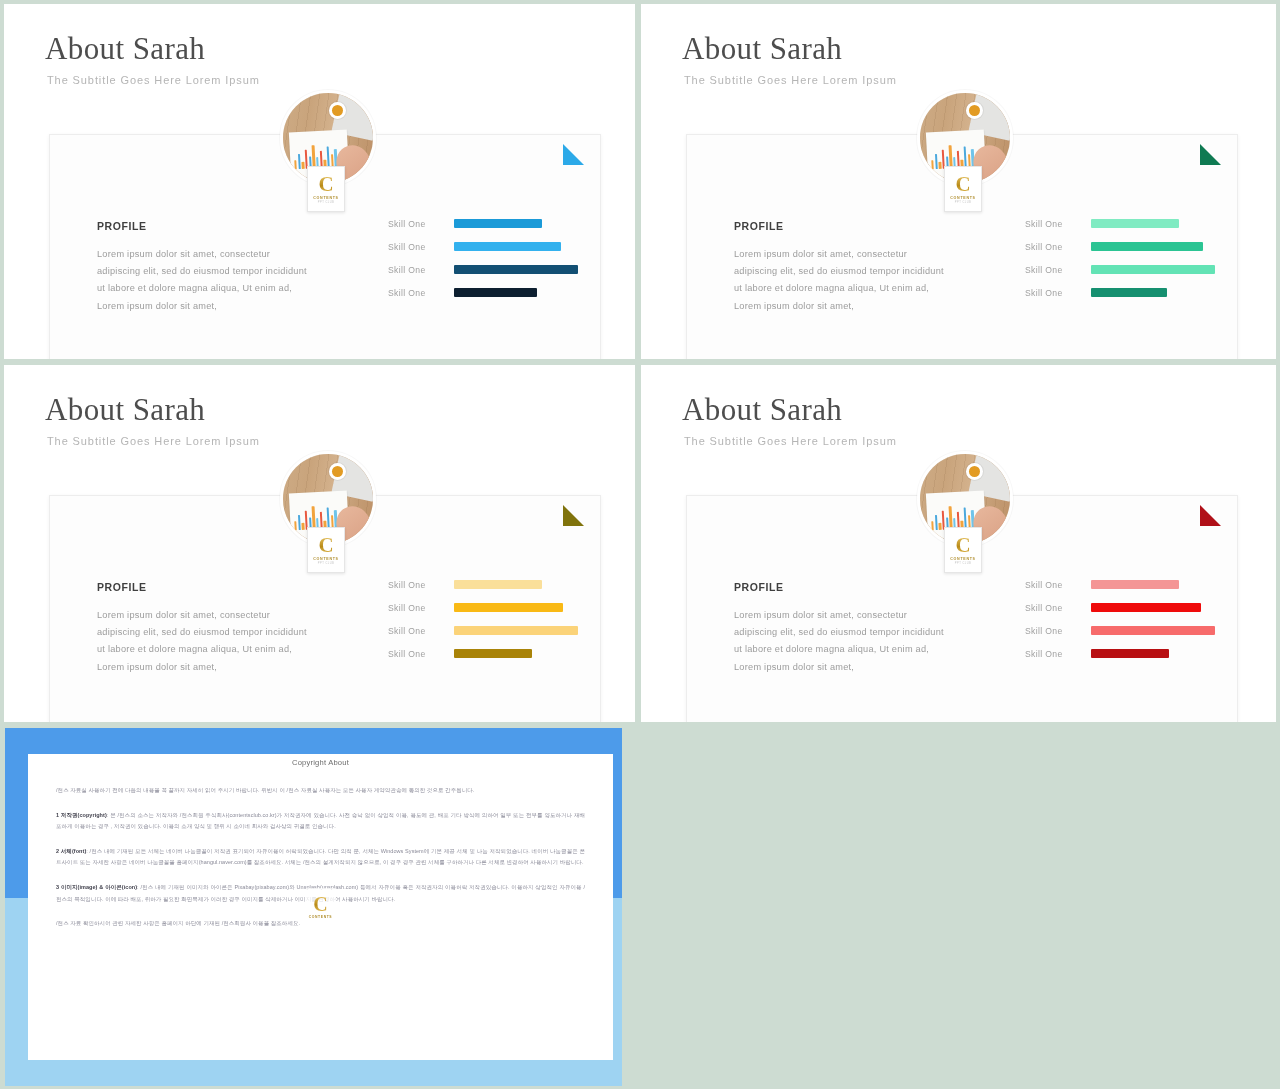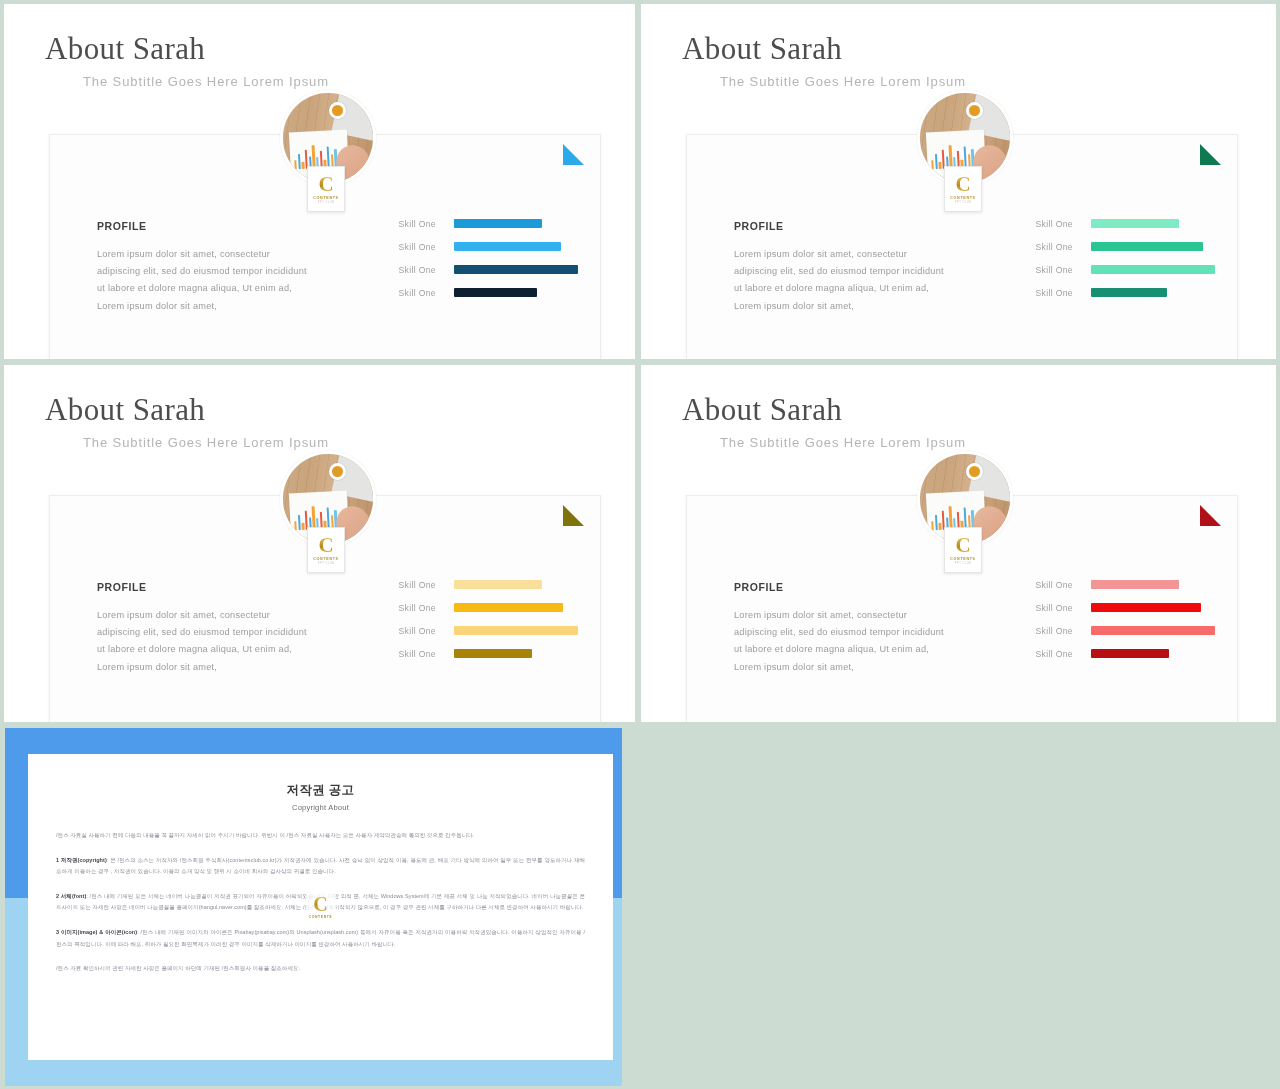--- a/index.html
+++ b/index.html
@@ -29,22 +29,22 @@
 
   .title{
     position:absolute;left:41px;top:27px;
     font-family:"Liberation Serif",serif;
     font-size:31px;color:#4d4d4d;
     letter-spacing:.4px;font-weight:400;
     white-space:nowrap;
   }
   .subtitle{
     position:absolute;left:43px;top:70px;
-    font-size:13px;color:#b5b5b5;
-    letter-spacing:.9px;white-space:nowrap;margin-left:36px;
+    font-size:11px;color:#b5b5b5;
+    letter-spacing:.9px;white-space:nowrap;
   }
 
   
   .card{
     position:absolute;left:45px;top:130px;
     width:552px;height:228px;
     background:#fdfdfd;
     border:1px solid #ededed;
     box-shadow:0 1px 4px rgba(0,0,0,.05);
     box-sizing:border-box;
@@ -105,21 +105,21 @@
   .logocard .w2{font-size:2.6px;letter-spacing:.5px;color:#c3c3c3;margin-top:1px;}
 
   
   .profile{position:absolute;left:47px;top:78px;width:215px;margin-top:7px;}
   .profile h3{margin:0 0 14px;font-size:10.5px;color:#3f3f3f;letter-spacing:.6px;font-weight:700;}
   .profile p{margin:0;font-size:9.2px;line-height:17.2px;color:#9c9c9c;letter-spacing:.25px;}
 
   
   .skills{position:absolute;left:338px;top:81px;width:190px;}
   .skrow{display:flex;align-items:center;height:15px;margin-bottom:8px;}
-  .skrow .lbl{width:48px;font-size:8.6px;color:#a0a0a0;letter-spacing:.35px;white-space:nowrap;text-align:right;}
+  .skrow .lbl{width:48px;font-size:8.6px;color:#a0a0a0;letter-spacing:.35px;white-space:nowrap;}
   .skrow .track{position:relative;flex:1;height:9px;margin-left:18px;}
   .skrow .bar{position:absolute;left:0;top:0;height:9px;border-radius:1px;}
 
   
   .cpwrap{position:relative;background:#cddcd2;}
   .cpframe{
     position:absolute;left:5px;top:3px;right:16px;bottom:3px;
     background:#9ed3f2;
   }
   .cpframe:before{
@@ -425,21 +425,20 @@
     <div class="logocard">
       <div class="c">C</div>
       <div class="w1">CONTENTS</div>
       <div class="w2">PPT  CLUB</div>
     </div>
   </div>
 
   <div class="cpwrap">
     <div class="cpframe"></div>
     <div class="cpsheet">
-      <div class="cp-h1">저작권 공고</div>
       <div class="cp-h2">Copyright About</div>
       <div class="cp-body">
         <p>/헌스 자료실 사용하기 전에 다음의 내용을 꼭 끝까지 자세히 읽어 주시기 바랍니다. 위반시 이 /헌스 자료실 사용자는 모든 사용자 계약약관송에 동의한 것으로 간주됩니다.</p>
         <p><b>1 저작권(copyright)</b><span>: 본 /헌스의 소스는 저작자와 /헌스회원 주식회사(contentsclub.co.kr)가 저작권자에 있습니다. 사전 승낙 없이 상업적 이용, 용도에 관, 배포 기타 방식에 의하여 일부 또는 전부를 양도하거나 재배포하게 이용하는 경우 , 저작권이 있습니다. 이용의 소개 양식 및 행위 시 소이네 회사와 검사상의 귀결로 인습니다.</span></p>
         <p><b>2 서체(font)</b><span>: /헌스 내에 기재된 모든 서체는 네이버 나눔글꼴이 저작권 표기되어 자유이용이 허락되었습니다. 다만 의적 문, 서체는 Windows System에 기본 제공 서체 및 나눔 저작되었습니다. 네이버 나눔글꼴은 폰트사이트 또는 자세한 사항은 네이버 나눔글꼴을 홈페이지(hangul.naver.com)를 참조하세요. 서체는 /헌스의 설계저작되지 않으므로, 이 경우 경우 관련 서체를 구하하거나 다른 서체로 변경하여 사용하시기 바랍니다.</span></p>
         <p><b>3 이미지(image) &amp; 아이콘(icon)</b><span>: /헌스 내에 기재된 이미지와 아이콘은 Pixabay(pixabay.com)와 Unsplash(unsplash.com) 등에서 자유이용 혹은 저작권자의 이용허락 저작권있습니다. 이용하지 상업적인 자유이용 /헌스의 목적입니다. 이에 따라 배포, 위하가 필요한 화면복제가 이러한 경우 이미지를 삭제하거나 이미지를 변경하여 사용하시기 바랍니다.</span></p>
         <p>/헌스 자료 확인하시어 관련 자세한 사항은 홈페이지 하단에 기재된 /헌스회원사 이용을 참조하세요.</p>
       </div>
       <div class="cp-logo">
         <div class="c">C</div>

